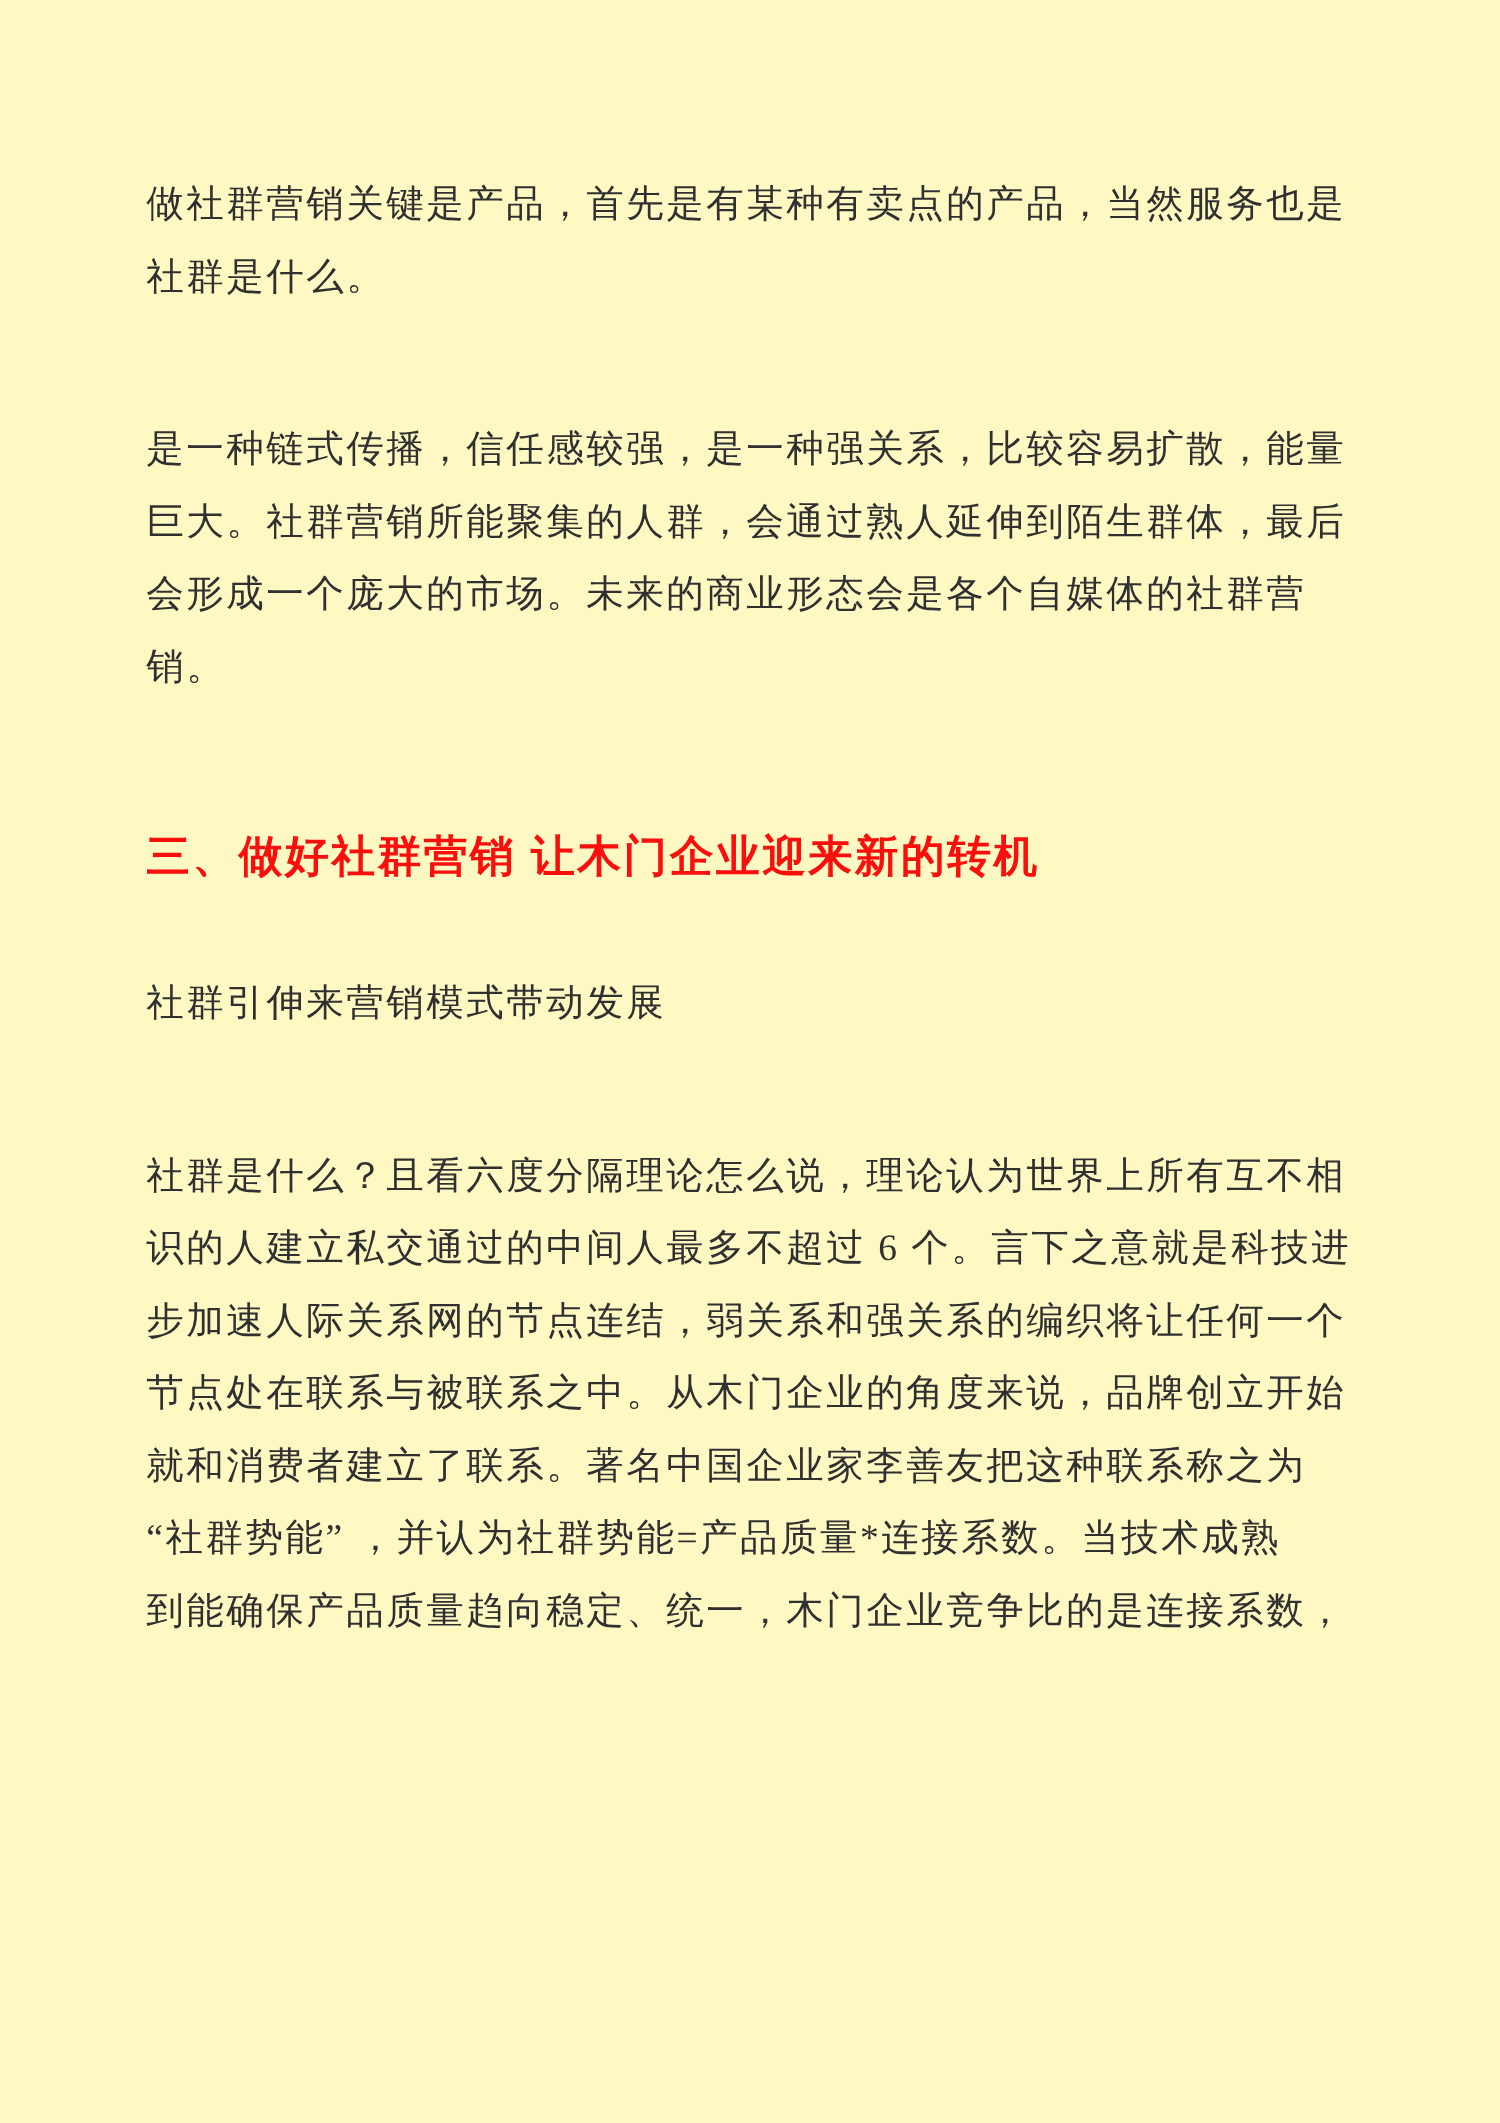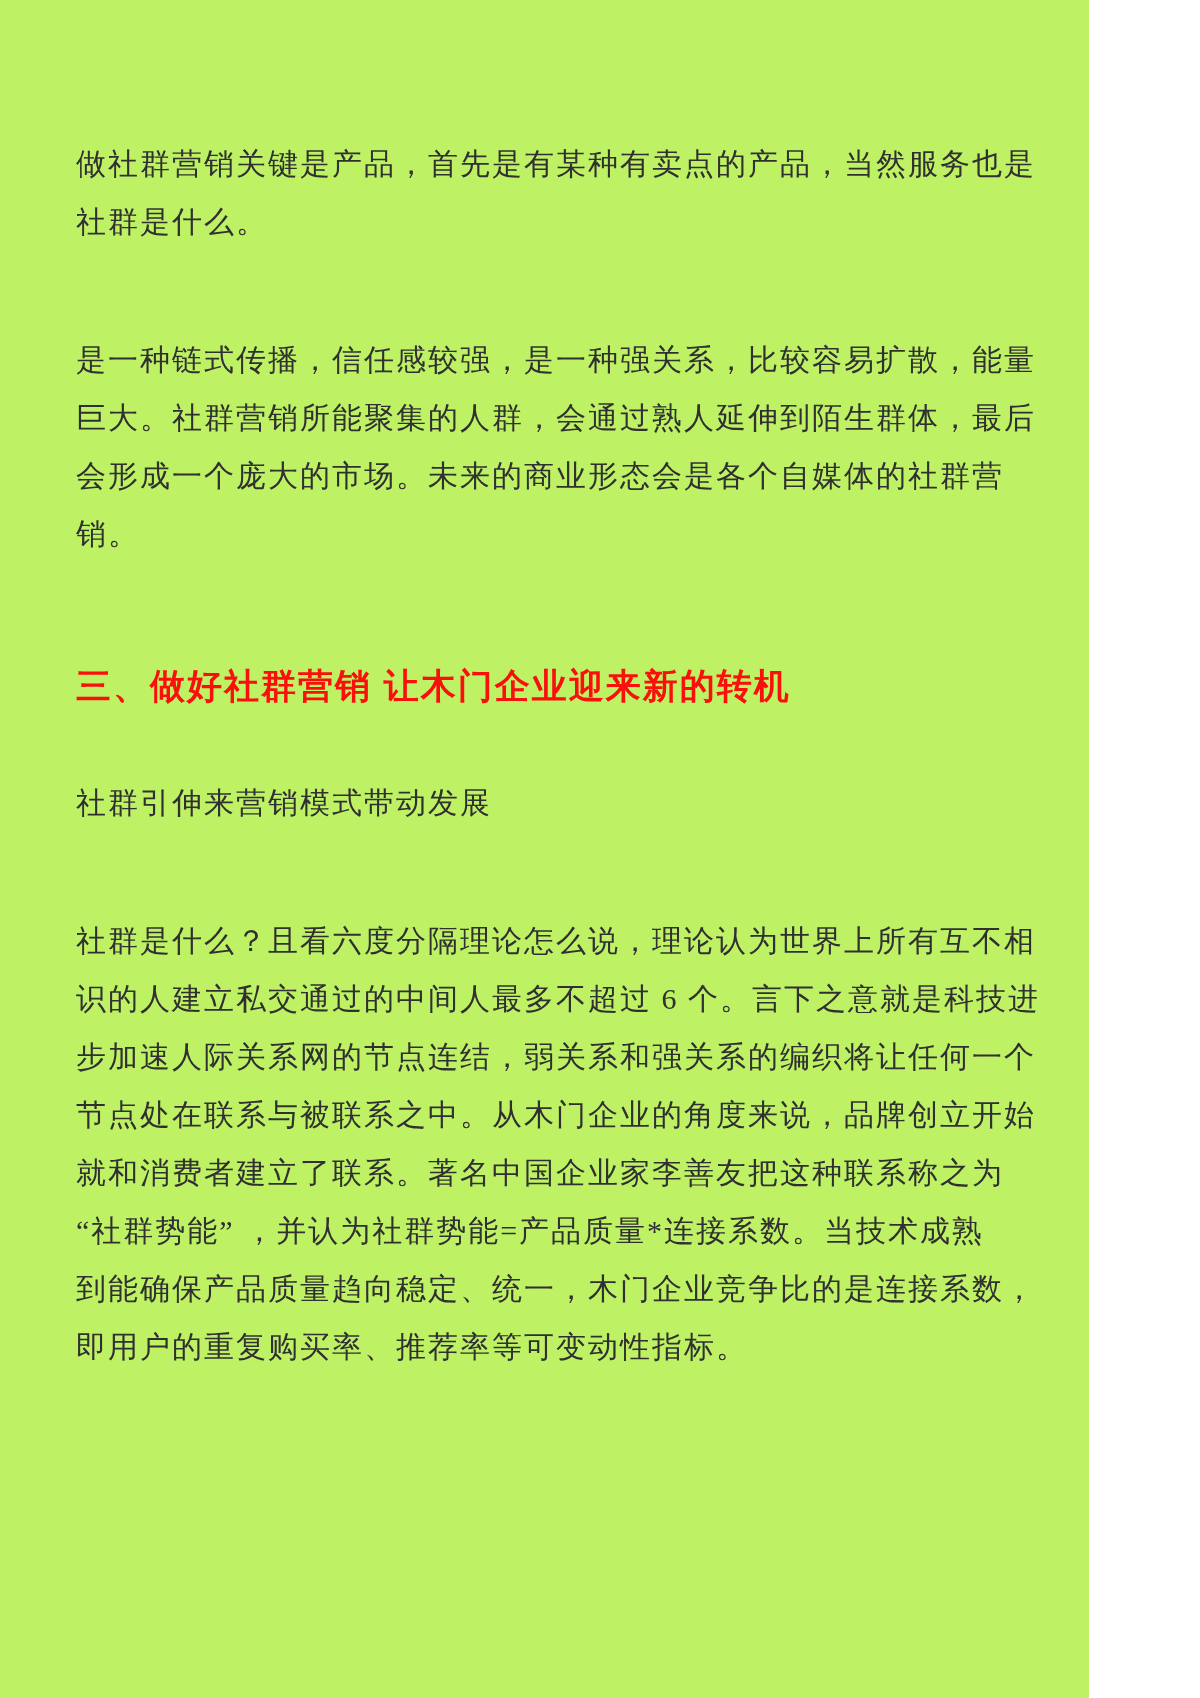--- a/index.html
+++ b/index.html
@@ -8,24 +8,24 @@
     background: #ffffff;
   }
   body {
     width: 1200px;
     height: 1698px;
     overflow: hidden;
     font-family: "Liberation Sans", "DejaVu Sans", sans-serif;
   }
   .doc-page {
     box-sizing: border-box;
-    width: 1089px;
+    width: 1200px;
     height: 1698px;
-    padding: 135px 160px 0 76px;
-    background: #bef264;
+    padding: 135px 160px 0 117px;
+    background: #fef9c3;
   }
   .para {
     margin: 0 0 80px 0;
   }
   .para:last-child {
     margin-bottom: 0;
     font-family: Liberation Serif, serif;
   }
   .line {
     height: 58px;
@@ -66,16 +66,15 @@
         <div class="line">社群引伸来营销模式带动发展</div>
       </div>
       <div class="para">
         <div class="line">社群是什么？且看六度分隔理论怎么说，理论认为世界上所有互不相</div>
         <div class="line">识的人建立私交通过的中间人最多不超过 6 个。言下之意就是科技进</div>
         <div class="line">步加速人际关系网的节点连结，弱关系和强关系的编织将让任何一个</div>
         <div class="line">节点处在联系与被联系之中。从木门企业的角度来说，品牌创立开始</div>
         <div class="line">就和消费者建立了联系。著名中国企业家李善友把这种联系称之为</div>
         <div class="line">“社群势能” ，并认为社群势能=产品质量*连接系数。当技术成熟</div>
         <div class="line">到能确保产品质量趋向稳定、统一，木门企业竞争比的是连接系数，</div>
-        <div class="line">即用户的重复购买率、推荐率等可变动性指标。</div>
       </div>
     </div>
 </div>
 
 </body></html>

